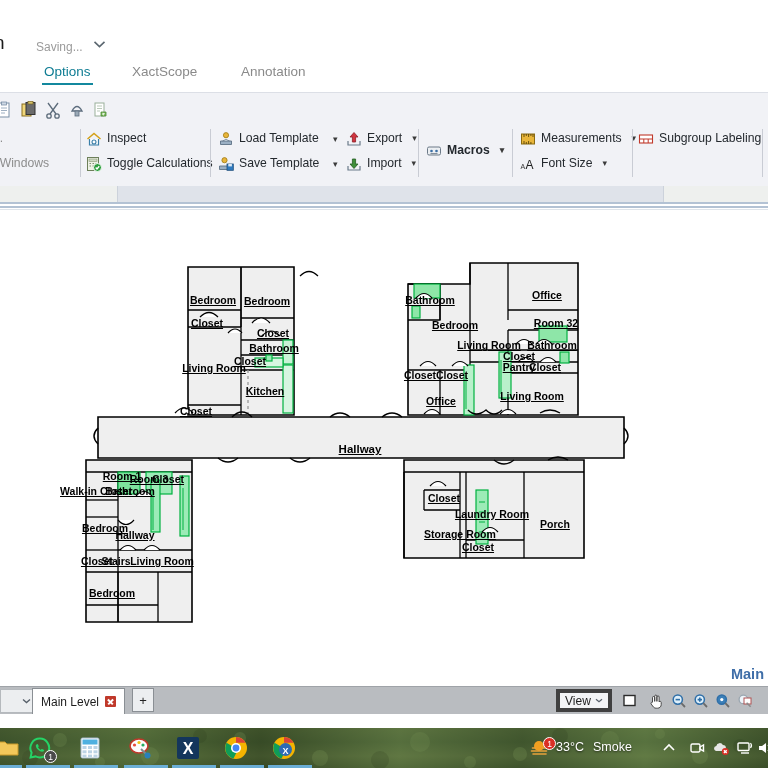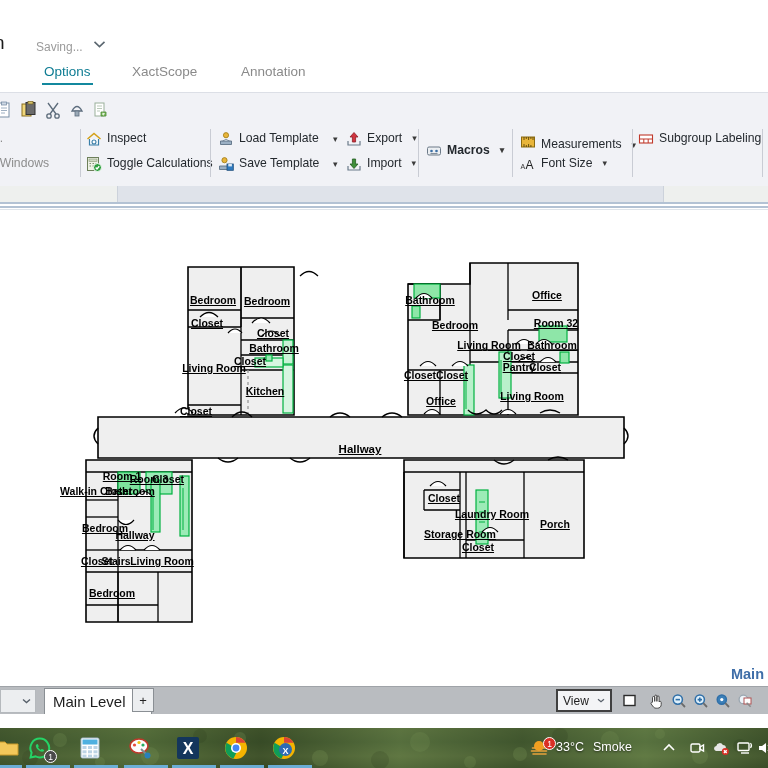--- a/index.html
+++ b/index.html
@@ -123,43 +123,43 @@
     background: #b9bcc0; border-top: 1px solid #9fa3a8;
   }
   .lvl-dd {
     position: absolute; left: 0; top: 2px; width: 36px; height: 24px;
     background: #eceef0; border: 1px solid #b5b9bd;
     display: flex; align-items: center; justify-content: flex-end;
     padding-right: 4px;
   }
   .lvl-dd .caret { color: #57606a; font-size: 9px; margin: 0; }
   .leveltab {
-    position: absolute; left: 44px; top: 1px; height: 26px;
+    position: absolute; left: 32px; top: 1px; height: 26px;
     background: #ffffff; border: 1px solid #8a8f94; border-bottom: none;
     display: flex; align-items: center; gap: 6px; padding: 0 8px;
-    font-size: 15px; color: #1d1d1d;
+    font-size: 12px; color: #1d1d1d;
   }
   .lvl-x {
     width: 11px; height: 11px; background: #c0392b; position: relative;
     border-radius: 1px;
   }
   .lvl-x::before, .lvl-x::after {
     content: ""; position: absolute; left: 2px; top: 5px; width: 7px; height: 1.5px;
     background: #fff; transform: rotate(45deg);
   }
   .lvl-x::after { transform: rotate(-45deg); }
   .addtab {
     position: absolute; left: 132px; top: 1px; width: 22px; height: 24px;
     background: #eceef0; border: 1px solid #8a8f94;
     display: flex; align-items: center; justify-content: center;
     font-size: 13px; color: #222;
   }
   .viewbox {
     position: absolute; left: 556px; top: 2px; width: 56px; height: 23px;
-    background: #f3f4f6; border: 2px solid #404040;
+    background: #f3f4f6; border: 4px solid #404040;
     display: flex; align-items: center; justify-content: space-between;
     padding: 0 5px; font-size: 12px; color: #1d1d1d;
   }
   .vtool {
     position: absolute; top: 3px; width: 22px; height: 21px;
     display: flex; align-items: center; justify-content: center;
   }
 
   
   .taskbar {
@@ -351,21 +351,21 @@
           </svg>
         </span>
         <span class="lbl">Macros</span>
         <span class="caret">▾</span>
       </div>
     </div>
 
     <div class="ribbon-sep" style="left:512px;"></div>
 
     <div class="ribbon-group" style="left:518px;width:114px;">
-      <div class="rbtn" style="left:0;top:0;align-items:flex-end;">
+      <div class="rbtn" style="left:0;top:0;">
         <span class="ico">
           <svg width="16" height="16" viewBox="0 0 16 16">
             <rect x="1.5" y="3" width="13" height="10" fill="#e8b53a" stroke="#8a6a10" stroke-width="1"></rect>
             <path d="M4 3v3M6.3 3v2M8.6 3v3M10.9 3v2M13 3v3" stroke="#5b4608" stroke-width=".9"></path>
             <path d="M4 13v-3M6.3 13v-2M8.6 13v-3M10.9 13v-2" stroke="#5b4608" stroke-width=".9"></path>
           </svg>
         </span>
         <span class="lbl">Measurements</span>
         <span class="caret">▾</span>
       </div>

